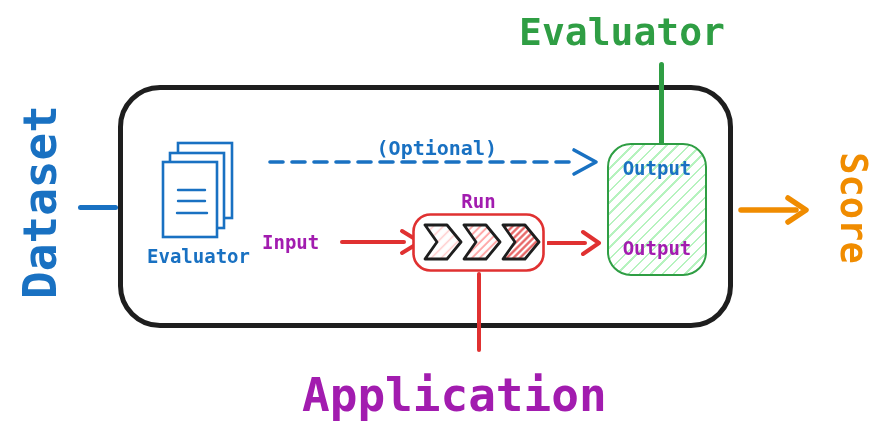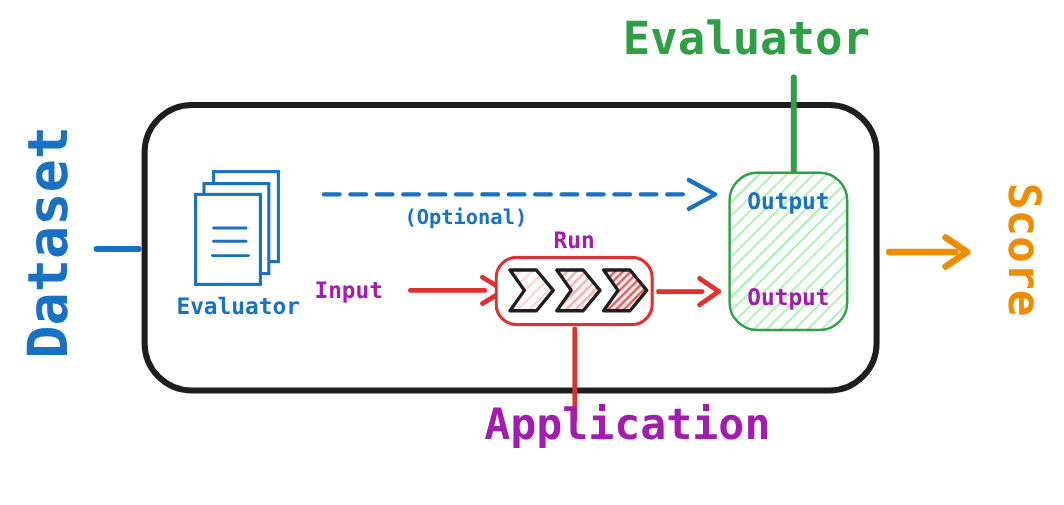--- a/index.html
+++ b/index.html
@@ -30,34 +30,34 @@
     border:5px solid #1e1e1e;border-radius:42px;background:transparent;
   }
 
   
   #dataset-connector{left:78px;top:205px;width:40px;height:5px;background:#1971c2;border-radius:3px;}
   #evaluator-connector{left:659px;top:62px;width:5px;height:83px;background:#2f9e44;border-radius:3px;}
   #application-connector{left:477px;top:272px;width:4px;height:80px;background:#e03131;border-radius:3px;}
 
   
   #evaluator-label{left:500px;top:10px;width:244px;font-size:38px;text-align:center;}
-  #application-label{left:302px;top:334px;width:340px;font-size:36px;text-align:right;}
+  #application-label{left:302px;top:368px;width:340px;font-size:46px;text-align:left;}
 
   
   #evaluator-box{
     left:607px;top:143px;width:100px;height:133px;box-sizing:border-box;
     border:2.5px solid #2f9e44;border-radius:24px;background:
       repeating-linear-gradient(135deg, rgba(178,242,187,.95) 0 1.8px, rgba(255,255,255,0) 1.8px 8px),
       #ffffff;
   }
   #evaluator-output-top{left:607px;top:157px;width:100px;font-size:19px;text-align:center;}
   #evaluator-output-bottom{left:607px;top:237px;width:100px;font-size:19px;text-align:center;}
 
   
-  #optional-label{left:337px;top:136px;width:160px;font-size:17px;text-align:left;margin-top:36px;}
+  #optional-label{left:337px;top:136px;width:160px;font-size:20px;text-align:right;}
   #examples-label{left:147px;top:245px;width:100px;font-size:19px;text-align:center;}
   #input-label{left:262px;top:231px;font-size:19px;}
   #run-label{left:438px;top:190px;width:81px;font-size:19px;text-align:center;}
 
   svg{display:block;}
 </style>
 </head>
 <body>
 
 <div id="stage">

